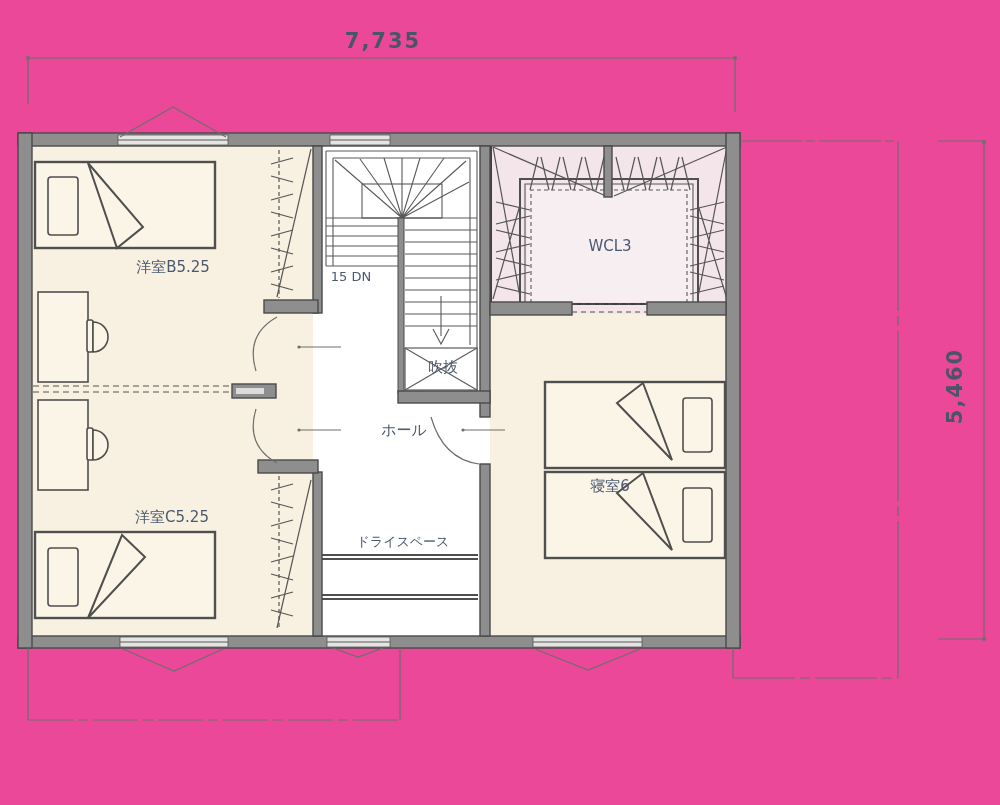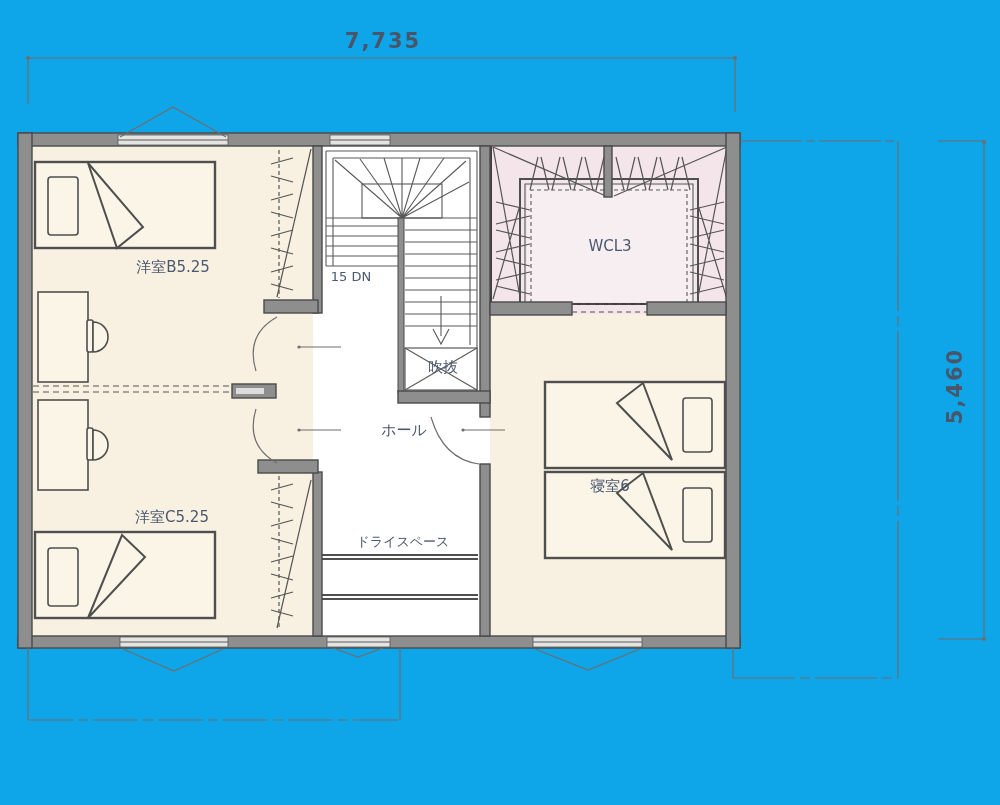--- a/index.html
+++ b/index.html
@@ -1,16 +1,16 @@
 <!DOCTYPE html>
 <html><head>
 <meta charset="utf-8">
 <style>
   html,body{margin:0;padding:0;background:#ffffff;}
-  .canvas{position:relative;width:1000px;height:805px;background:#0ea5e9;overflow:hidden;}
+  .canvas{position:relative;width:1000px;height:805px;background:#ec4899;overflow:hidden;}
   svg{display:block;}
   text{font-family:"DejaVu Sans","Liberation Sans",sans-serif;fill:#4a5870;}
   .dim-text{font-size:21px;font-weight:600;fill:#4a5568;letter-spacing:2px;}
   .room-label{font-size:15px;font-weight:500;}
   .small-label{font-size:13px;font-weight:500;}
   .wall{fill:#8e8e8e;stroke:#4a4a4a;stroke-width:1.4;}
   .thinln{stroke:#5a5a5a;stroke-width:1.1;fill:none;}
   .medln{stroke:#4f4f4f;stroke-width:2;fill:none;}
   .furn{fill:#fbf5e8;stroke:#4f4f4f;stroke-width:2.4;}
   .furn-thin{fill:#fbf5e8;stroke:#4f4f4f;stroke-width:1.6;}

